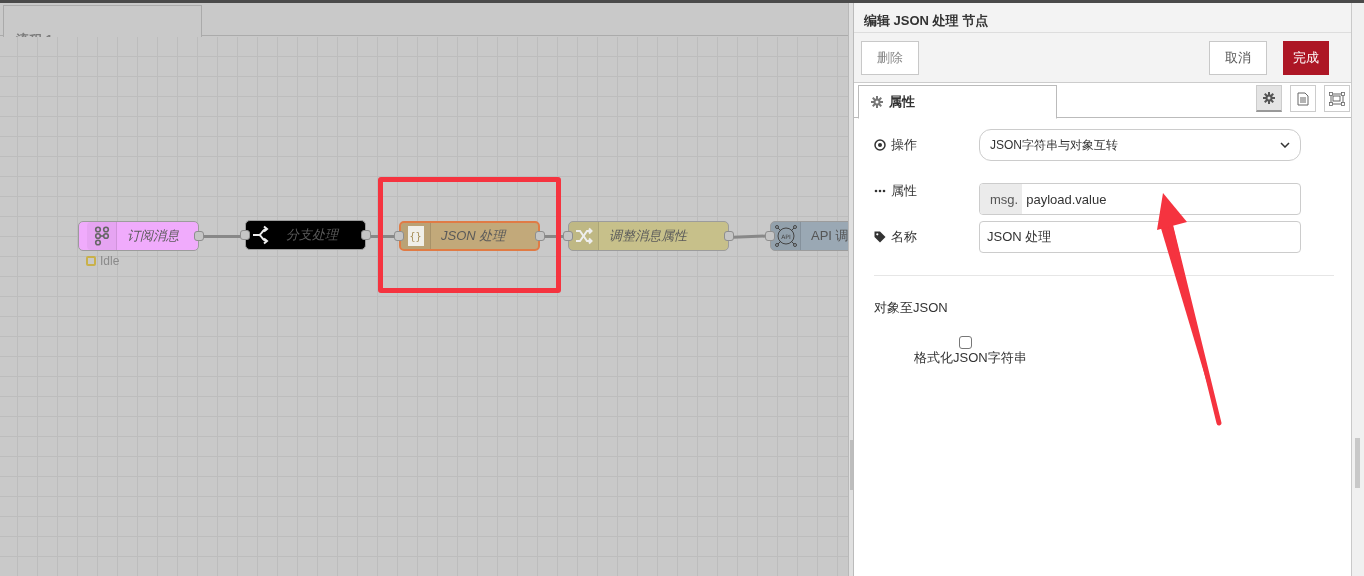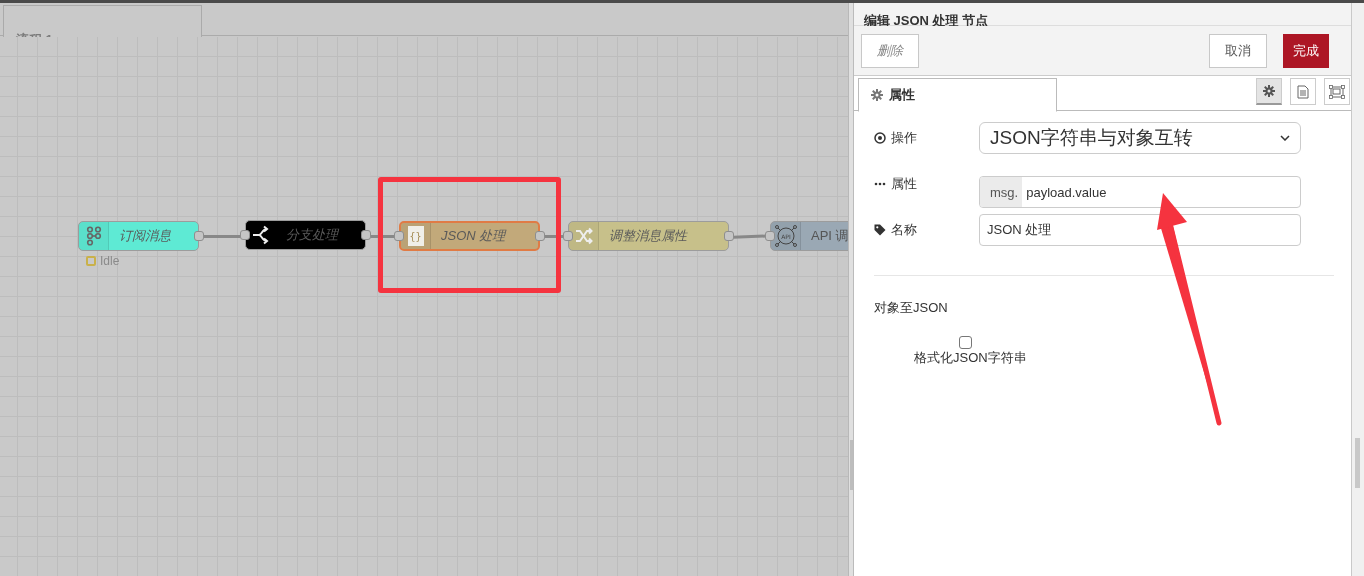--- a/index.html
+++ b/index.html
@@ -26,37 +26,37 @@
   .wire { position: absolute; height: 3px; background: #888; top: 235px; }
   .status { position: absolute; left: 86px; top: 254px; display: flex; align-items: center; font-size: 12px; color: #8a8a8a; }
   .status .dot { width: 10px; height: 10px; border: 2px solid #c9b14a; border-radius: 2px; background: #c9c9c9; margin-right: 4px; }
   .highlight { position: absolute; left: 378px; top: 177px; width: 183px; height: 116px; border: 5px solid #f5333f; border-radius: 3px; }
 
   .splitter { position: absolute; left: 848px; top: 0; width: 6px; height: 576px; background: #e0e0e0; border-left: 1px solid #b8b8b8; }
   .splitter .grip { position: absolute; left: 1px; top: 440px; width: 3px; height: 50px; background: #bdbdbd; }
 
   
   .tray { position: absolute; left: 853px; top: 3px; width: 498px; height: 573px; background: #fff; border-left: 1px solid #bbbbbb; }
-  .tray-header { height: 23px; background: #f3f3f3; border-bottom: 1px solid #ddd; padding: 9px 10px; font-size: 13px; font-weight: bold; color: #333; }
+  .tray-header { height: 30px; background: #f3f3f3; border-bottom: 1px solid #ddd; padding: 9px 10px; font-size: 13px; font-weight: bold; color: #333; }
   .tray-toolbar { position: relative; height: 50px; background: #f3f3f3; border-bottom: 1px solid #ccc; }
   .btn { position: absolute; height: 34px; border: 1px solid #c8c8c8; background: #fff; font-size: 13px; color: #555; display: flex; align-items: center; justify-content: center; font-family: "Liberation Sans", "DejaVu Sans", sans-serif; }
-  .btn-delete { left: 7px; top: 8px; width: 58px; color: #888; font-style: italic; }
+  .btn-delete { left: 7px; top: 8px; width: 58px; color: #888; }
   .btn-cancel { left: 355px; top: 8px; width: 58px; }
   .btn-done { left: 429px; top: 8px; width: 46px; background: #ad1625; border-color: #ad1625; color: #fff; }
   .tab-row { position: relative; height: 35px; border-bottom: 1px solid #bbb; background: #fff; }
   .tab-props { position: absolute; left: 4px; top: 2px; width: 199px; height: 34px; background: #fff; border: 1px solid #bbb; border-bottom: 1px solid #fff; display: flex; align-items: center; padding-left: 12px; font-size: 13px; font-weight: bold; color: #333; }
   .tab-props svg { margin-right: 6px; }
   .tab-icon { position: absolute; top: 2px; width: 26px; height: 27px; border: 1px solid #ccc; background: #fff; display: flex; align-items: center; justify-content: center; }
   .tab-icon.active { background: #e4e4e4; border-bottom: 2px solid #999; }
 
   .form { position: relative; padding: 0; }
   .row { position: absolute; left: 20px; width: 436px; height: 32px; display: flex; align-items: center; }
   .row .lbl { width: 105px; font-size: 13px; color: #333; display: flex; align-items: center; }
   .row .lbl svg { margin-right: 5px; }
-  .select { width: 322px; height: 32px; border: 1px solid #ccc; border-radius: 6px; padding: 0 10px; display: flex; align-items: center; justify-content: space-between; font-size: 19px; color: #333; background: #fff; }
+  .select { width: 322px; height: 32px; border: 1px solid #ccc; border-radius: 12px; padding: 0 10px; display: flex; align-items: center; justify-content: space-between; font-size: 12px; color: #333; background: #fff; }
   .typed { width: 322px; height: 32px; border: 1px solid #ccc; border-radius: 4px; display: flex; align-items: center; font-size: 13px; color: #333; overflow: hidden; margin-top: 16px; }
   .typed .prefix { height: 100%; background: #ebebeb; padding: 0 4px 0 10px; display: flex; align-items: center; color: #555; }
   .typed .val { padding-left: 4px; }
   .text-input { width: 322px; height: 32px; border: 1px solid #ccc; border-radius: 4px; padding: 0 7px; display: flex; align-items: center; font-size: 13px; color: #333; }
   .divider { position: absolute; left: 20px; top: 272px; width: 460px; height: 1px; background: #e6e6e6; }
   .section-title { position: absolute; left: 20px; top: 296px; font-size: 13px; color: #333; }
   .checkbox-row { position: absolute; left: 60px; top: 333px; display: flex; align-items: center; font-size: 13px; color: #333; flex-direction: column; }
   .checkbox { width: 13px; height: 13px; border: 1px solid #777; border-radius: 3px; margin-right: 10px; background: #fff; }
 
   .tray-scroll { position: absolute; left: 1351px; top: 3px; width: 13px; height: 573px; background: #f0f0f0; border-left: 1px solid #c9c9c9; }
@@ -74,21 +74,21 @@
     <div class="tabbar">
       <div class="flow-tab">流程 1</div>
     </div>
     <div class="canvas"></div>
 
     <div class="wire" style="left:204px;width:42px;"></div>
     <div class="wire" style="left:370px;width:30px;"></div>
     <div class="wire" style="left:544px;width:26px;"></div>
     <div class="wire" style="left:733px;width:38px;transform:rotate(-2deg);"></div>
 
-    <div class="node" style="left:78px;top:221px;width:121px;background:#5eead4;">
+    <div class="node" style="left:78px;top:221px;width:121px;background:#f0abfc;padding-left:8px;">
       <div class="icon-area">
         <svg width="16" height="20" viewBox="0 0 16 20">
             <g fill="none" stroke="#666" stroke-width="1.6">
               <circle cx="4" cy="3.5" r="2.3"></circle>
               <circle cx="12" cy="3.5" r="2.3"></circle>
               <circle cx="4" cy="10" r="2.3"></circle>
               <circle cx="12" cy="10" r="2.3"></circle>
               <circle cx="4" cy="16.5" r="2.3"></circle>
               <line x1="6" y1="10" x2="10" y2="10"></line>
             </g>

